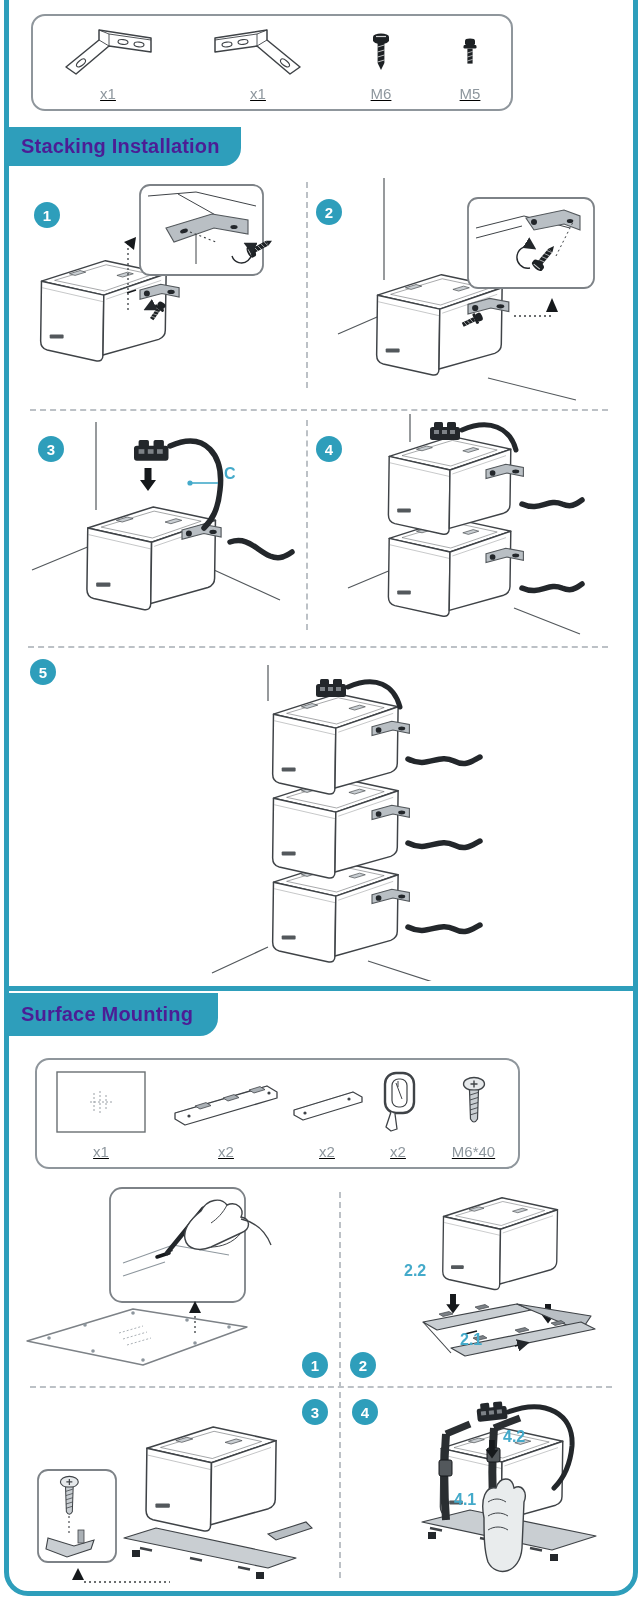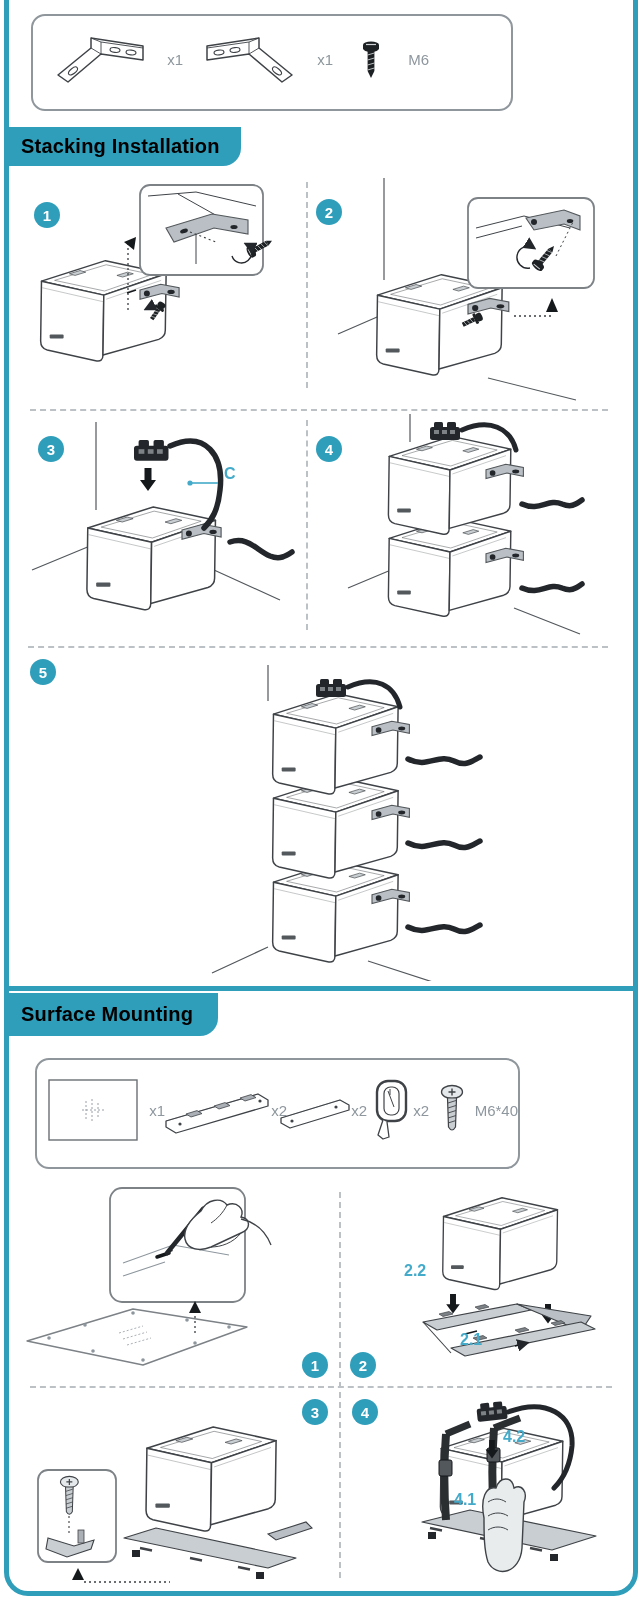--- a/index.html
+++ b/index.html
@@ -15,37 +15,37 @@
   
   #frame {
     left:4px; top:-30px; width:634px; height:1626px;
     border:5px solid #2e9ebb; border-radius:24px;
   }
   #section-separator {
     left:4px; top:986px; width:634px; height:5px; background:#2e9ebb;
   }
 
   .banner {
-    background:#2e9ebb; color:#000000;
+    background:#2e9ebb; color:#4c1d95;
     font-weight:bold; font-size:20px; letter-spacing:0.2px;
     display:flex; align-items:center; padding-left:17px;
     border-radius:0 0 18px 0;
   }
   #banner-stacking { left:4px; top:127px; width:237px; height:39px; }
   #banner-surface  { left:4px; top:993px; width:214px; height:43px; }
 
   .parts-box {
     border:2px solid #8f969c; border-radius:14px;
     display:flex; align-items:stretch; background:#fff;
   }
   #parts-box-stacking { left:31px; top:14px;  width:482px; height:97px; }
   #parts-box-surface  { left:35px; top:1058px; width:485px; height:111px; }
   .part-cell {
-    display:flex; flex-direction:row; align-items:center;
-    justify-content:flex-end; padding-bottom:7px;
+    display:flex; flex-direction:column; align-items:center;
+    justify-content:flex-end; padding-bottom:7px;text-decoration:underline;
   }
   .part-icon { flex:1; display:flex; align-items:center; justify-content:center; }
   .part-qty { color:#8e979e; font-size:15px; line-height:17px; }
 
   .badge {
     width:26px; height:26px; border-radius:50%;
     background:#2e9ebb; color:#fff;
     font-size:15px; font-weight:bold;
     display:flex; align-items:center; justify-content:center;
   }
@@ -167,20 +167,28 @@
     <div class="part-qty">x1</div>
   </div>
   <div class="part-cell" style="width:96px">
     <div class="part-icon">
       <svg width="20" height="42" viewBox="0 0 20 42">
           <use href="#screwM6" transform="translate(1,2)"></use>
         </svg>
     </div>
     <div class="part-qty">M6</div>
   </div>
+  <div class="part-cell" style="width:82px">
+    <div class="part-icon">
+      <svg width="16" height="32" viewBox="0 0 16 32">
+          <use href="#screwM5" transform="translate(1,2)"></use>
+        </svg>
+    </div>
+    <div class="part-qty">M5</div>
+  </div>
 </div>
 
 <div id="banner-stacking" class="abs banner">
   <span>Stacking Installation</span>
 </div>
 
 <div class="abs badge" style="left:34px;top:202px">
     <span>1</span>
   </div>
 <div class="abs badge" style="left:316px;top:199px">

